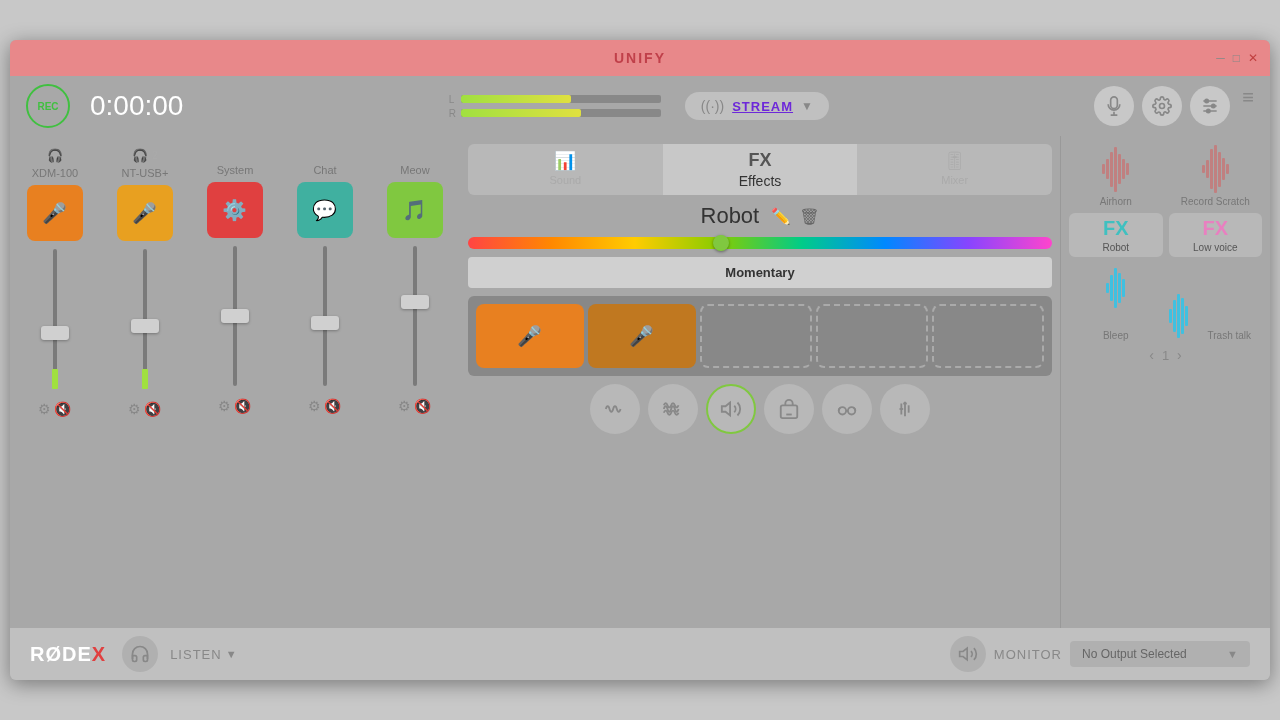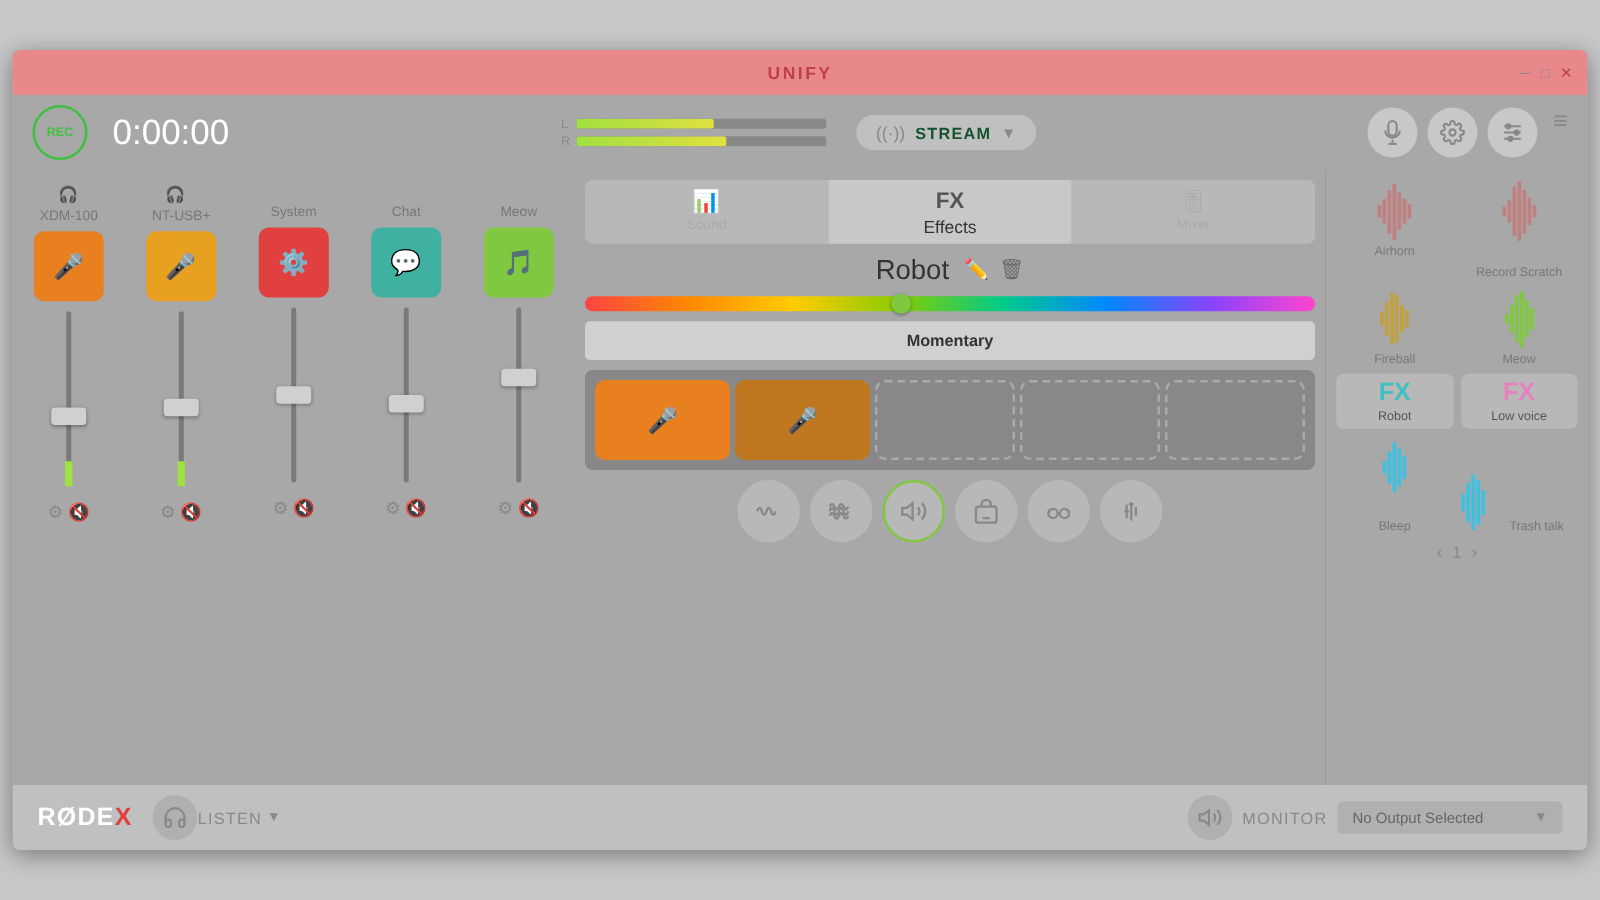--- a/index.html
+++ b/index.html
@@ -18,21 +18,21 @@
     .rec-button { width: 44px; height: 44px; border-radius: 50%; border: 2px solid #40c040; background: transparent; display: flex; align-items: center; justify-content: center; cursor: pointer; }
     .rec-inner { color: #40c040; font-size: 10px; font-weight: bold; }
     .timer { color: white; font-size: 28px; font-weight: 300; margin-left: 4px; }
     .level-meters { display: flex; flex-direction: column; gap: 3px; margin-left: auto; margin-right: 8px; }
     .level-row { display: flex; align-items: center; gap: 4px; }
     .level-label { color: #888; font-size: 10px; width: 8px; }
     .level-bar-bg { width: 200px; height: 8px; background: #888; border-radius: 2px; overflow: hidden; position: relative; }
     .level-bar-fill { height: 100%; border-radius: 2px; }
     .stream-selector { background: #c0c0c0; border-radius: 20px; display: flex; align-items: center; gap: 8px; padding: 6px 16px; cursor: pointer; }
     .stream-icon { color: #888; font-size: 14px; }
-    .stream-label { color: #14532d; font-size: 13px; font-weight: bold; letter-spacing: 1px; }
+    .stream-label { color: #6d28d9; font-size: 13px; font-weight: bold; letter-spacing: 1px; text-decoration: underline; }
     .stream-arrow { color: #888; font-size: 12px; }
     .topbar-icons { display: flex; gap: 8px; margin-left: auto; }
     .topbar-icon-btn { width: 40px; height: 40px; border-radius: 50%; background: #c8c8c8; display: flex; align-items: center; justify-content: center; cursor: pointer; }
     .topbar-icon-btn svg { width: 20px; height: 20px; }
     .menu-btn { color: #888; font-size: 20px; cursor: pointer; margin-left: 4px; }
 
     
     .main-content { display: flex; height: calc(100% - 60px - 36px - 52px); background: #a8a8a8; }
 
     
@@ -44,21 +44,21 @@
     .pad-orange { background: #e88020; }
     .pad-orange2 { background: #e8a020; }
     .pad-red { background: #e04040; }
     .pad-teal { background: #40b0a0; }
     .pad-green { background: #80c840; }
     .channel-bottom { display: flex; gap: 4px; margin-top: 4px; }
     .channel-btn { color: #888; font-size: 14px; cursor: pointer; }
 
     
     .bottombar { height: 52px; background: #c0c0c0; display: flex; align-items: center; padding: 0 20px; }
-    .listen-section { display: flex; align-items: center; gap: 0; justify-content: space-between; }
+    .listen-section { display: flex; align-items: center; gap: 12px; justify-content: space-between; }
     .monitor-section { display: flex; align-items: center; gap: 8px; margin-left: auto; }
     .fader-thumb-v { width: 28px; height: 14px; background: #d0d0d0; border-radius: 3px; position: absolute; left: 50%; transform: translateX(-50%); cursor: grab; box-shadow: 0 1px 3px rgba(0,0,0,0.3); }
     .fx-tab-item { flex: 1; padding: 6px 4px; display: flex; flex-direction: column; align-items: center; gap: 2px; cursor: pointer; }
     .fx-tab-item.active { background: #c8c8c8; }
   </style>
 </head>
 <body>
 
 <div class="window">
 
@@ -335,58 +335,34 @@
             <div style="width:3px;background:#c08080;border-radius:1px;height:10px;"></div>
             <div style="width:3px;background:#c08080;border-radius:1px;height:20px;"></div>
             <div style="width:3px;background:#c08080;border-radius:1px;height:35px;"></div>
             <div style="width:3px;background:#c08080;border-radius:1px;height:45px;"></div>
             <div style="width:3px;background:#c08080;border-radius:1px;height:30px;"></div>
             <div style="width:3px;background:#c08080;border-radius:1px;height:20px;"></div>
             <div style="width:3px;background:#c08080;border-radius:1px;height:12px;"></div>
           </div>
           <span style="font-size:10px;color:#777;">Airhorn</span>
         </div>
-        <div style="flex:1;display:flex;flex-direction:column;align-items:center;gap:19px;cursor:pointer;">
+        <div style="flex:1;display:flex;flex-direction:column;align-items:center;gap:2px;cursor:pointer;">
           <div style="height:50px;display:flex;align-items:center;justify-content:center;gap:1px;">
             <div style="width:3px;background:#c08080;border-radius:1px;height:8px;"></div>
             <div style="width:3px;background:#c08080;border-radius:1px;height:18px;"></div>
             <div style="width:3px;background:#c08080;border-radius:1px;height:40px;"></div>
             <div style="width:3px;background:#c08080;border-radius:1px;height:48px;"></div>
             <div style="width:3px;background:#c08080;border-radius:1px;height:35px;"></div>
             <div style="width:3px;background:#c08080;border-radius:1px;height:22px;"></div>
             <div style="width:3px;background:#c08080;border-radius:1px;height:10px;"></div>
           </div>
           <span style="font-size:10px;color:#777;text-align:center;">Record Scratch</span>
         </div>
       </div>
 
-      <div style="display:flex;gap:6px;margin-bottom:6px;">
-        <div style="flex:1;display:flex;flex-direction:column;align-items:center;gap:2px;cursor:pointer;">
-          <div style="height:50px;display:flex;align-items:center;justify-content:center;gap:1px;">
-            <div style="width:3px;background:#c0a040;border-radius:1px;height:12px;"></div>
-            <div style="width:3px;background:#c0a040;border-radius:1px;height:28px;"></div>
-            <div style="width:3px;background:#c0a040;border-radius:1px;height:42px;"></div>
-            <div style="width:3px;background:#c0a040;border-radius:1px;height:38px;"></div>
-            <div style="width:3px;background:#c0a040;border-radius:1px;height:22px;"></div>
-            <div style="width:3px;background:#c0a040;border-radius:1px;height:14px;"></div>
-          </div>
-          <span style="font-size:10px;color:#777;">Fireball</span>
-        </div>
-        <div style="flex:1;display:flex;flex-direction:column;align-items:center;gap:2px;cursor:pointer;">
-          <div style="height:50px;display:flex;align-items:center;justify-content:center;gap:1px;">
-            <div style="width:3px;background:#80c840;border-radius:1px;height:8px;"></div>
-            <div style="width:3px;background:#80c840;border-radius:1px;height:22px;"></div>
-            <div style="width:3px;background:#80c840;border-radius:1px;height:38px;"></div>
-            <div style="width:3px;background:#80c840;border-radius:1px;height:45px;"></div>
-            <div style="width:3px;background:#80c840;border-radius:1px;height:30px;"></div>
-            <div style="width:3px;background:#80c840;border-radius:1px;height:18px;"></div>
-          </div>
-          <span style="font-size:10px;color:#777;">Meow</span>
-        </div>
-      </div>
 
       <div style="display:flex;gap:6px;margin-bottom:6px;">
         <div style="flex:1;display:flex;flex-direction:column;align-items:center;gap:2px;cursor:pointer;background:#b8b8b8;border-radius:6px;padding:4px;">
           <span style="font-size:20px;font-weight:bold;color:#40c0c0;">FX</span>
           <span style="font-size:10px;color:#555;">Robot</span>
         </div>
         <div style="flex:1;display:flex;flex-direction:column;align-items:center;gap:2px;cursor:pointer;background:#b8b8b8;border-radius:6px;padding:4px;">
           <span style="font-size:20px;font-weight:bold;color:#e880c0;">FX</span>
           <span style="font-size:10px;color:#555;">Low voice</span>
         </div>

